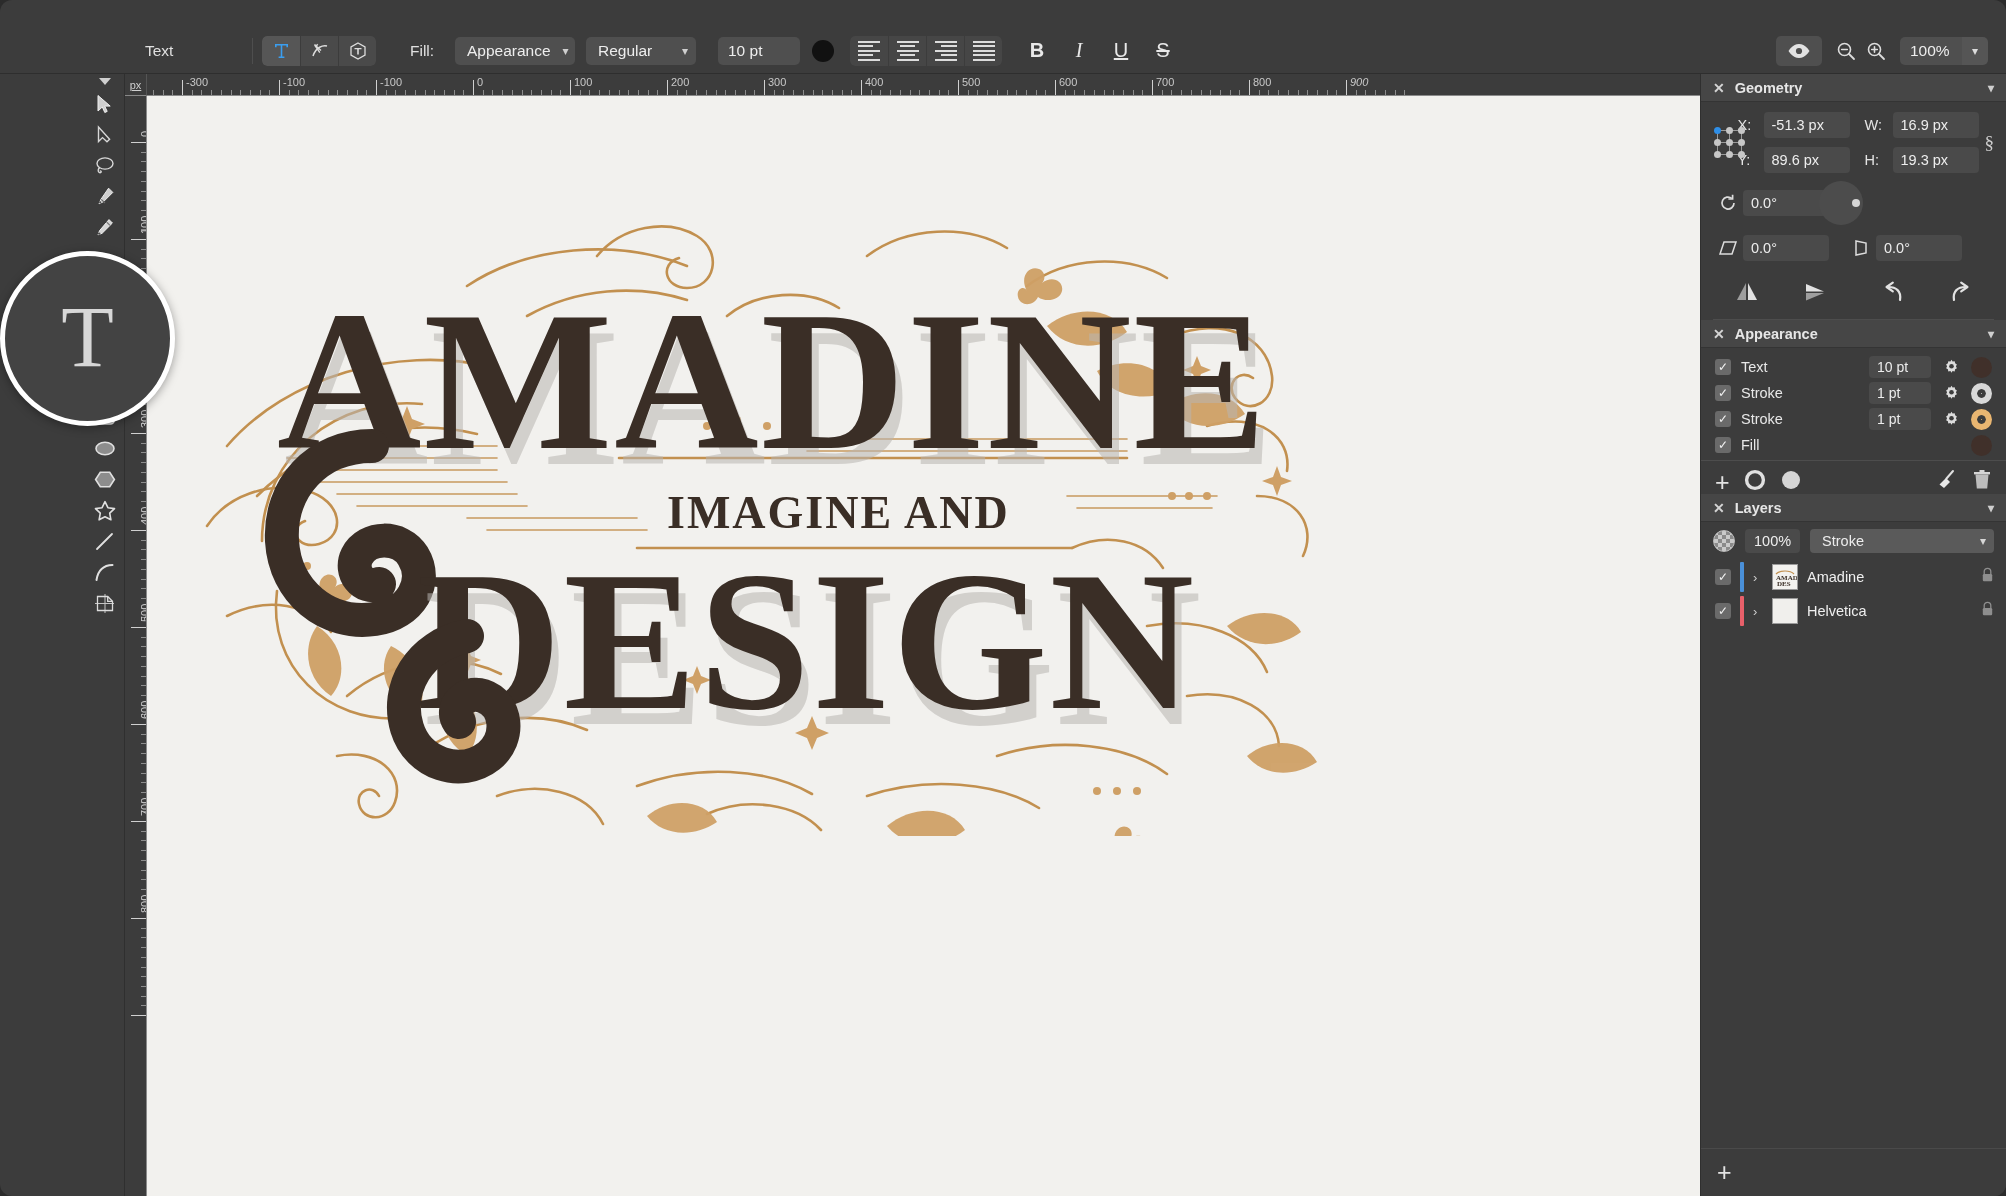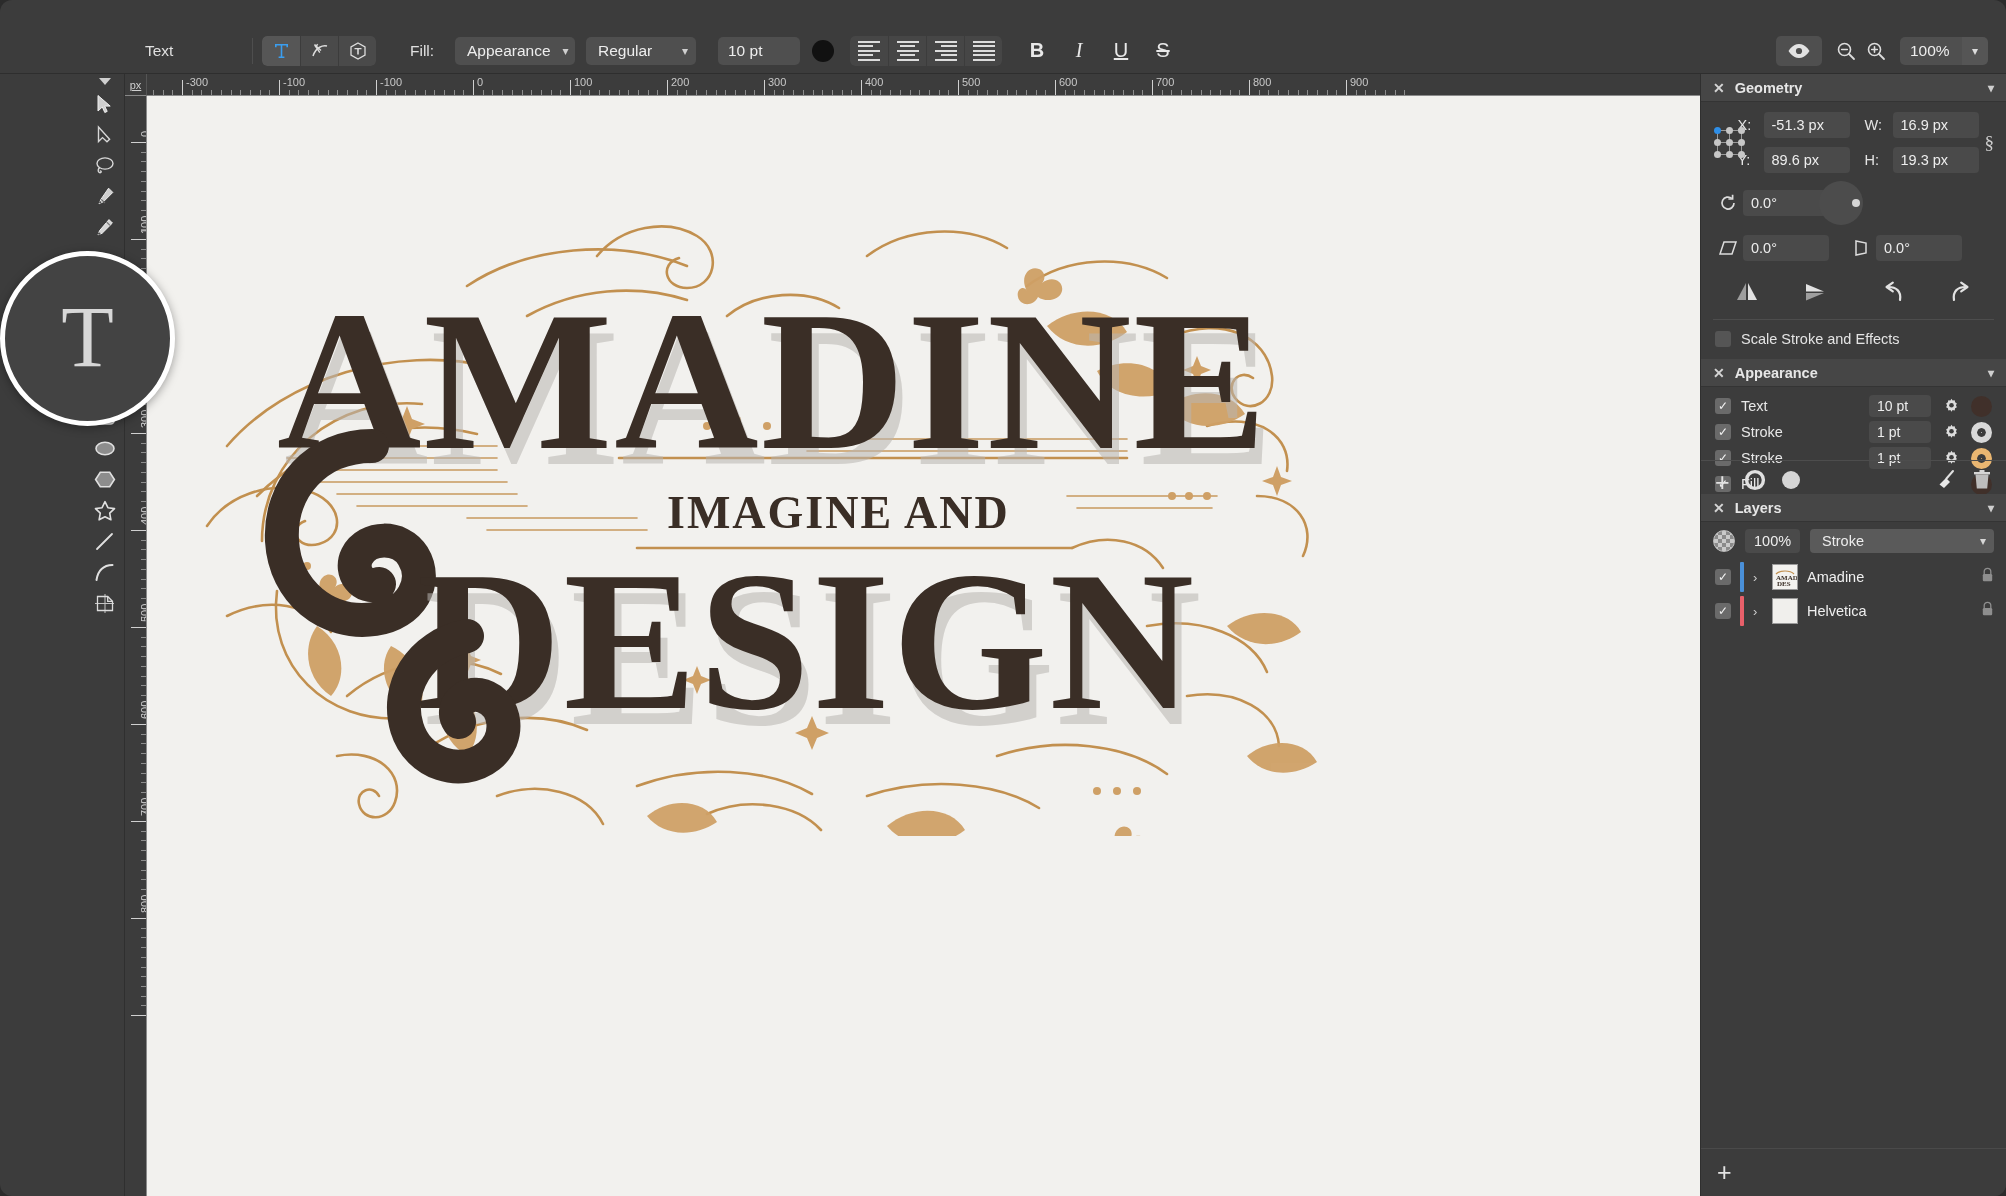--- a/index.html
+++ b/index.html
@@ -566,21 +566,21 @@
       <div class="rlabel" style="left: 233px; top: 2px;">-100</div>
       <div class="rlabel" style="left: 330px; top: 2px;">0</div>
       <div class="rlabel" style="left: 427px; top: 2px;">100</div>
       <div class="rlabel" style="left: 524px; top: 2px;">200</div>
       <div class="rlabel" style="left: 621px; top: 2px;">300</div>
       <div class="rlabel" style="left: 718px; top: 2px;">400</div>
       <div class="rlabel" style="left: 815px; top: 2px;">500</div>
       <div class="rlabel" style="left: 912px; top: 2px;">600</div>
       <div class="rlabel" style="left: 1009px; top: 2px;">700</div>
       <div class="rlabel" style="left: 1106px; top: 2px;">800</div>
-      <div class="rlabel" style="left: 1203px; top: 2px;">900</div>
+      <div class="rlabel" style="left: 1203px; top: 2px; font-style: italic;">900</div>
     </div>
   <div id="vruler">
       <div class="tickmaj" style="right: 0px; top: 46px; height: 1px; width: 15px;"></div>
       <div class="tickmin" style="right: 0px; top: 55.7px; height: 1px; width: 5px;"></div>
       <div class="tickmin" style="right: 0px; top: 65.4px; height: 1px; width: 5px;"></div>
       <div class="tickmin" style="right: 0px; top: 75.1px; height: 1px; width: 5px;"></div>
       <div class="tickmin" style="right: 0px; top: 84.8px; height: 1px; width: 5px;"></div>
       <div class="tickmin" style="right: 0px; top: 94.5px; height: 1px; width: 5px;"></div>
       <div class="tickmin" style="right: 0px; top: 104.2px; height: 1px; width: 5px;"></div>
       <div class="tickmin" style="right: 0px; top: 113.9px; height: 1px; width: 5px;"></div>
@@ -927,24 +927,20 @@
       <span class="fb">
         <svg width="24" height="22" viewBox="0 0 24 22">
           <path d="M5 19c-1.5-9 4-13 11.5-13" fill="none" stroke="#e2e2e2" stroke-width="2.2" stroke-linecap="round"></path>
           <path d="M12.2 1.6 L18.4 6 L12.2 10.4" fill="none" stroke="#e2e2e2" stroke-width="2.2" stroke-linecap="round" stroke-linejoin="round"></path>
         </svg>
       </span>
     </div>
 
     <div class="divider"></div>
 
-    <div class="chk-row">
-      <span class="cbox"></span>
-      <span>Scale Stroke and Effects</span>
-    </div>
 
     <div class="panel-head">
       <span class="x">✕</span>
       <span>Appearance</span>
       <span class="cv">▾</span>
     </div>
 
     <div style="padding-top:6px;">
 
       <div class="app-row">

